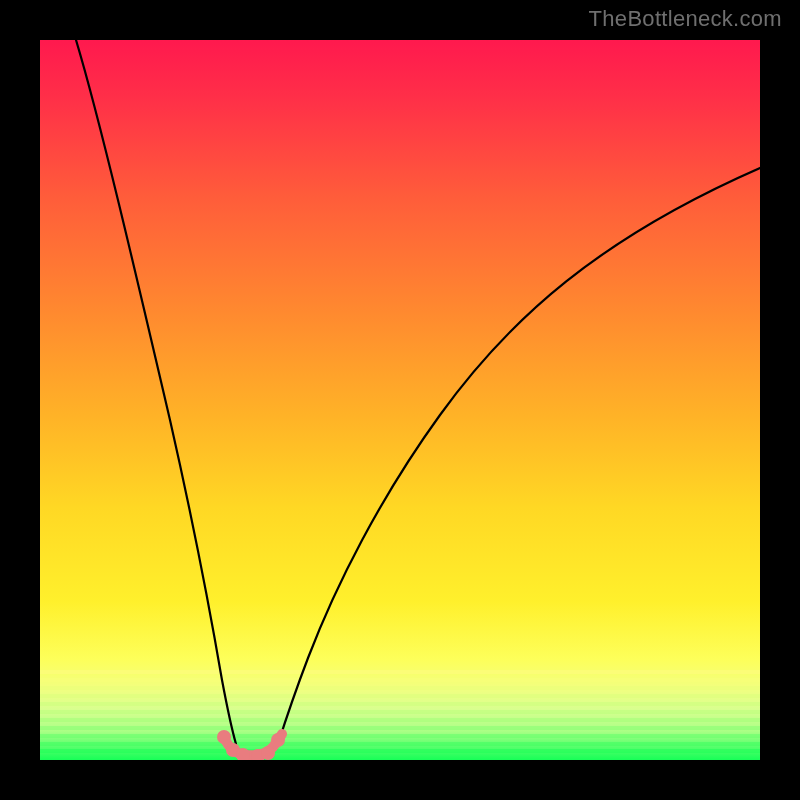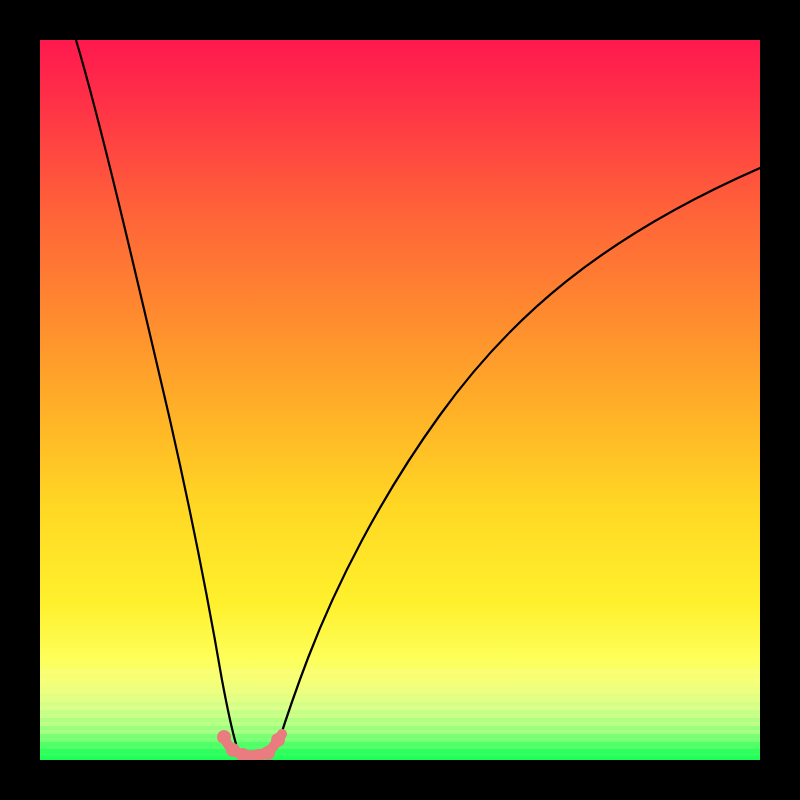--- a/index.html
+++ b/index.html
@@ -70,20 +70,21 @@
   }
   svg.curve {
     position: absolute;
     inset: 0;
   }
 </style>
 </head>
 <body>
 
 <div class="wrap">
+  <div class="watermark">TheBottleneck.com</div>
 
   <div class="chart-area">
     <div class="gradient"></div>
 
     <div class="bands">
       <div class="band" style="bottom:86px;background:#fffc82;"></div>
       <div class="band" style="bottom:78px;background:#f7ff7a;"></div>
       <div class="band" style="bottom:70px;background:#eaff78;"></div>
       <div class="band" style="bottom:62px;background:#dcff7c;"></div>
       <div class="band" style="bottom:54px;background:#ccff7e;"></div>

